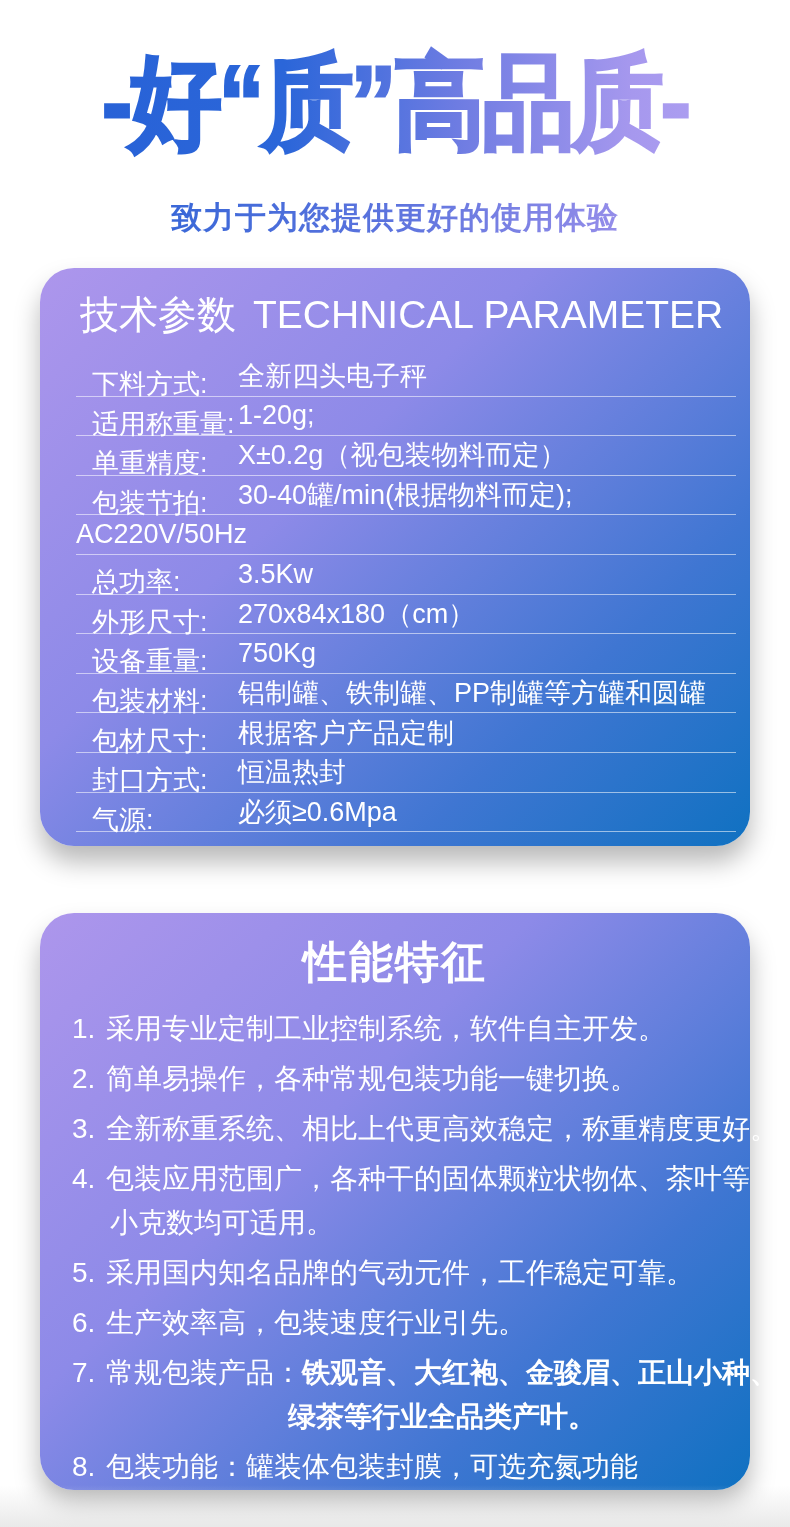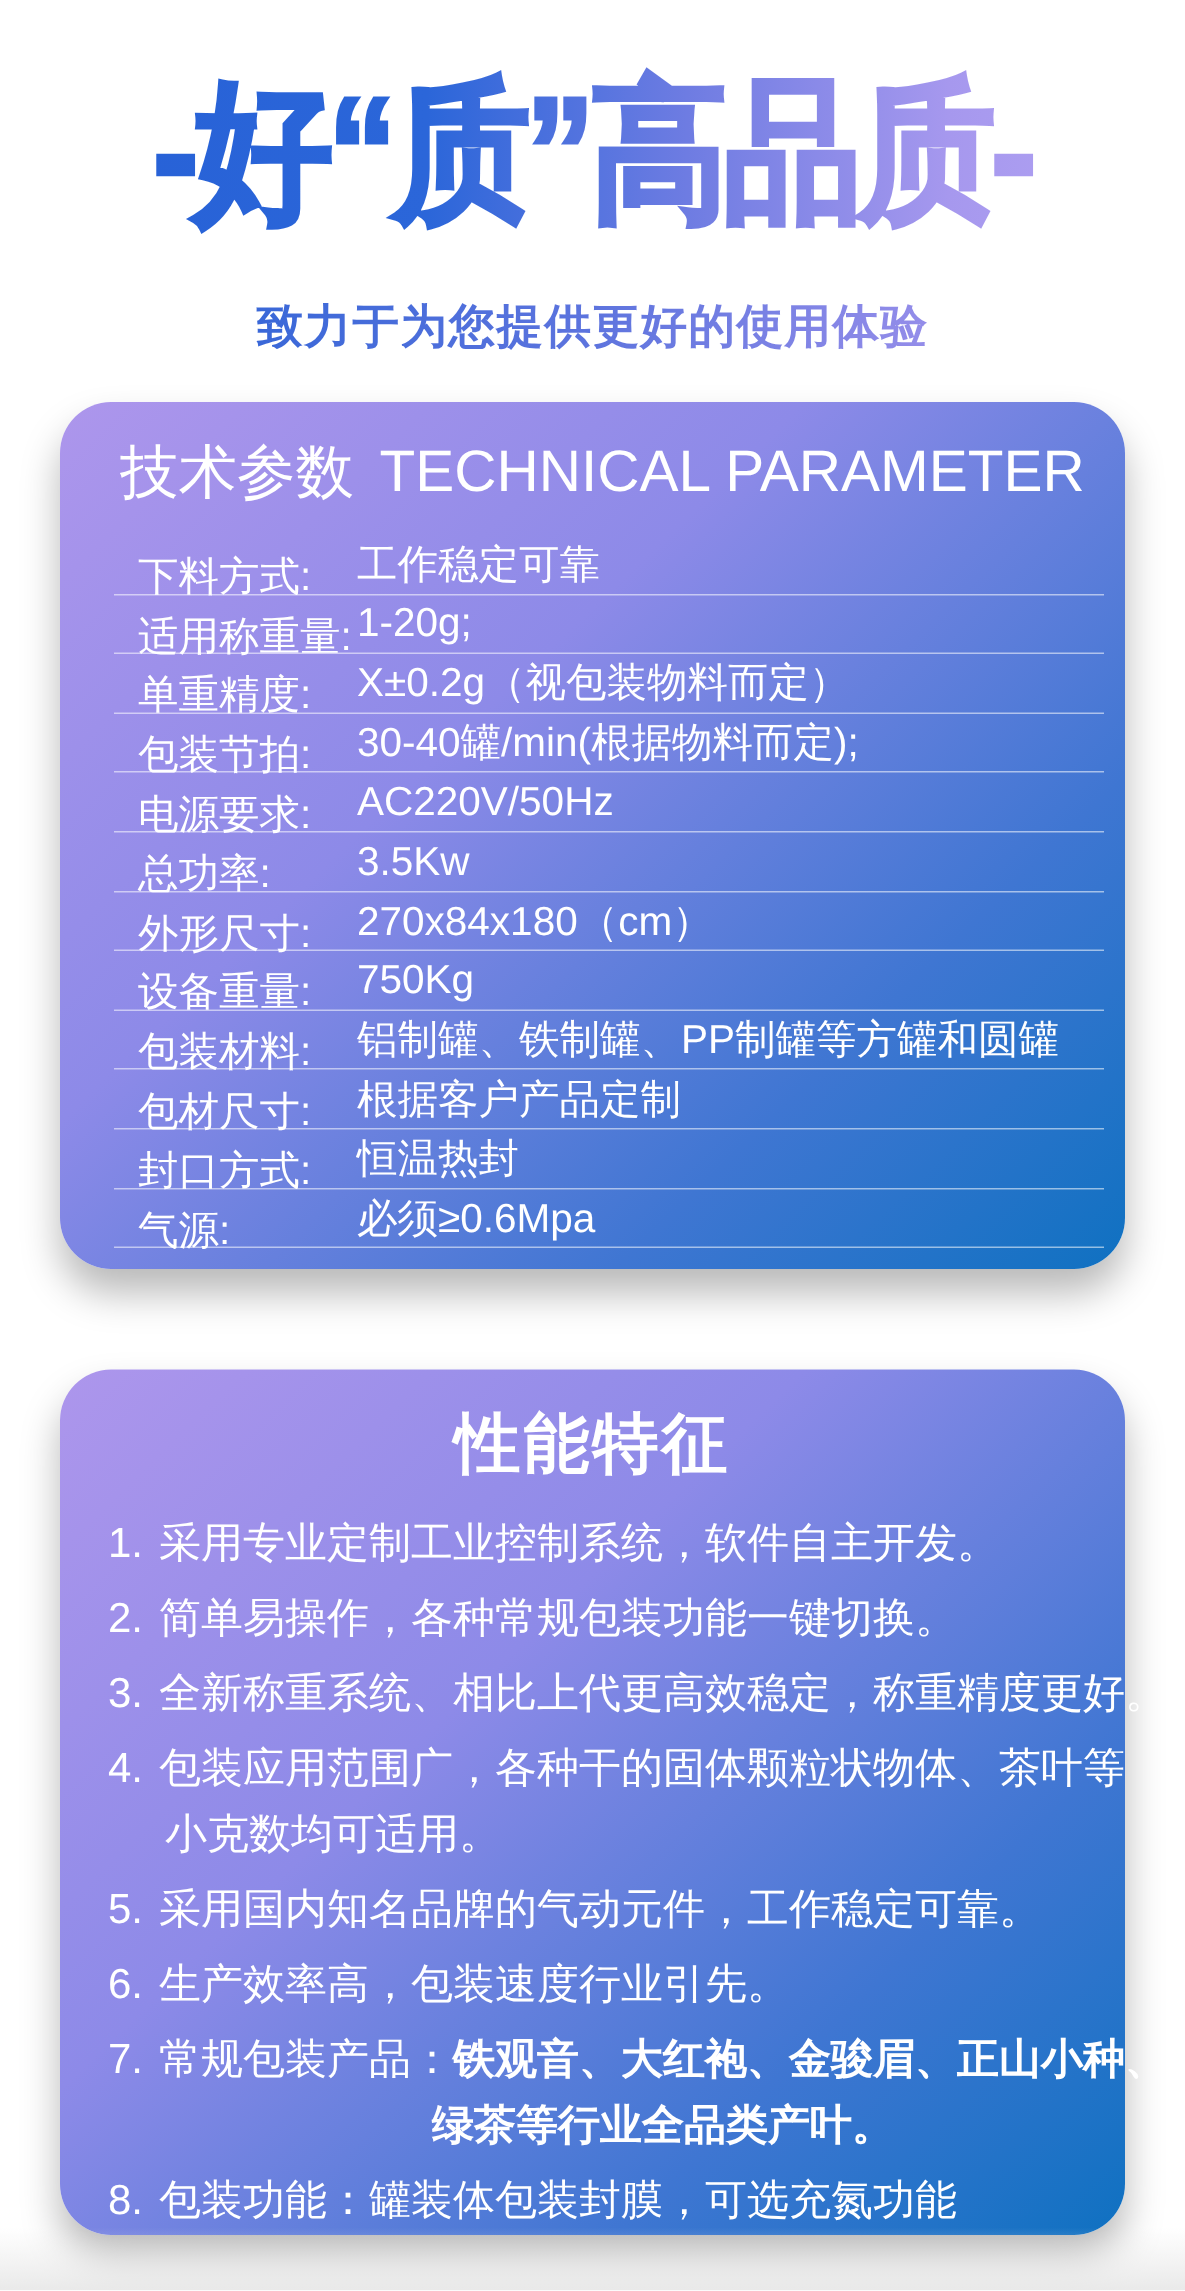--- a/index.html
+++ b/index.html
@@ -87,36 +87,35 @@
   <div class="subtitle">致力于为您提供更好的使用体验</div>
 
   <div class="card card-tech">
     <div class="tech-header">
       <span>技术参数</span>
       <span>TECHNICAL PARAMETER</span>
     </div>
     <div class="tech-table">
       <div class="tech-row">
         <span class="label">下料方式:</span>
-        <span class="value">工作稳定可靠</span>
+        <span class="value">全新四头电子秤</span>
       </div>
       <div class="tech-row">
         <span class="label">适用称重量:</span>
         <span class="value">1-20g;</span>
       </div>
       <div class="tech-row">
         <span class="label">单重精度:</span>
         <span class="value">X±0.2g（视包装物料而定）</span>
       </div>
       <div class="tech-row">
         <span class="label">包装节拍:</span>
         <span class="value">30-40罐/min(根据物料而定);</span>
       </div>
       <div class="tech-row">
-        <span class="label">电源要求:</span>
         <span class="value">AC220V/50Hz</span>
       </div>
       <div class="tech-row">
         <span class="label">总功率:</span>
         <span class="value">3.5Kw</span>
       </div>
       <div class="tech-row">
         <span class="label">外形尺寸:</span>
         <span class="value">270x84x180（cm）</span>
       </div>

